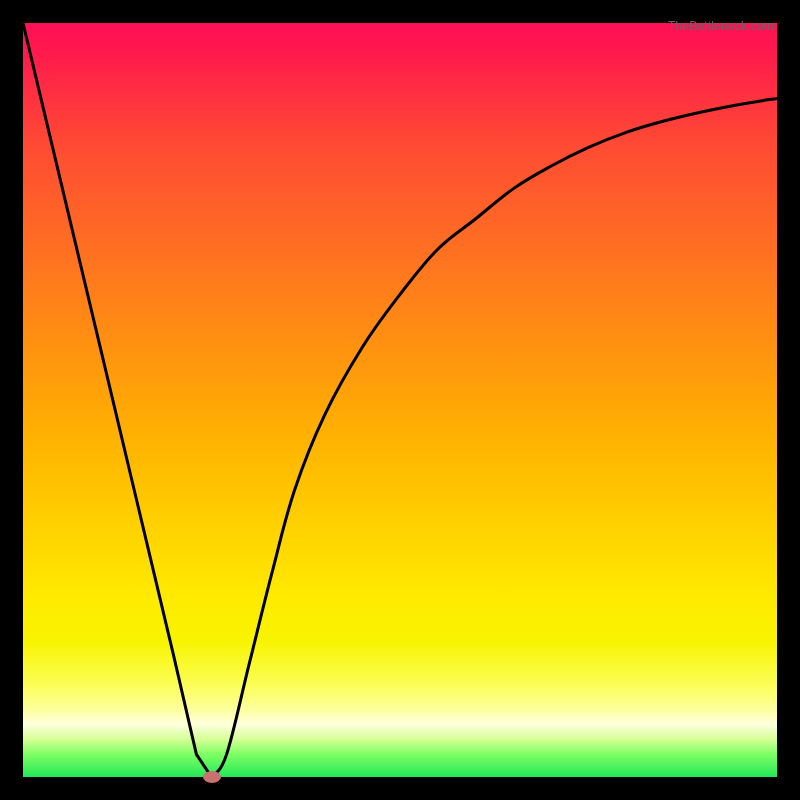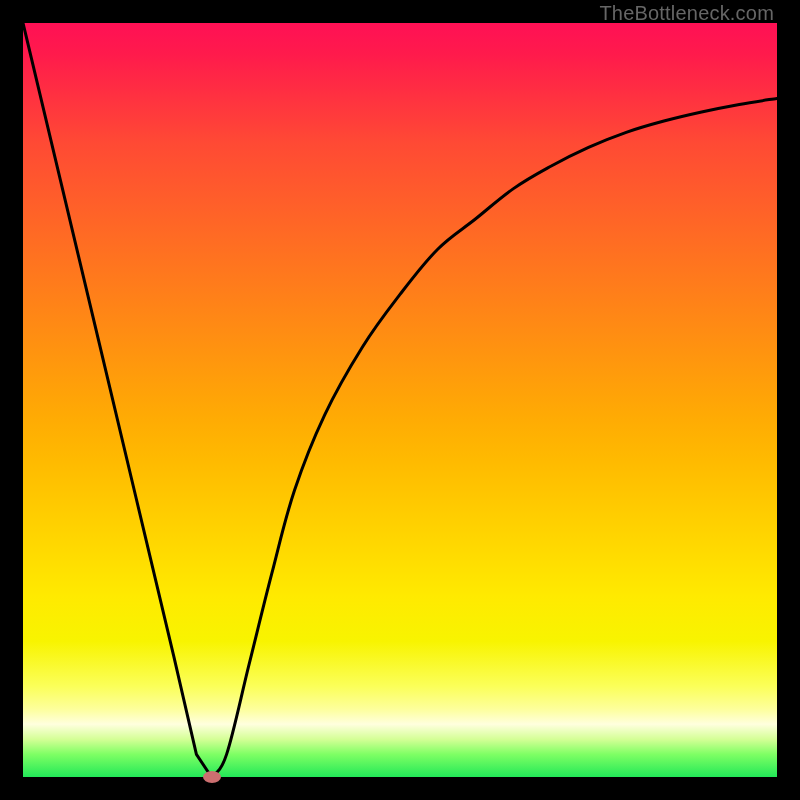--- a/index.html
+++ b/index.html
@@ -66,23 +66,23 @@
     position: absolute;
     width: 18px;
     height: 12px;
     border-radius: 50%;
     background: #cc6f70;
     transform: translate(-50%, -50%);
   }
   .watermark {
     position: absolute;
     right: 26px;
-    top: 2px;
+    top: 19px;
     color: #666;
-    font-size: 20px;
+    font-size: 12px;
     letter-spacing: 0.2px;
     font-weight: 400;
   }
 </style>
 </head>
 <body>
 
 <div class="frame">
   <div class="plot"></div>
 

